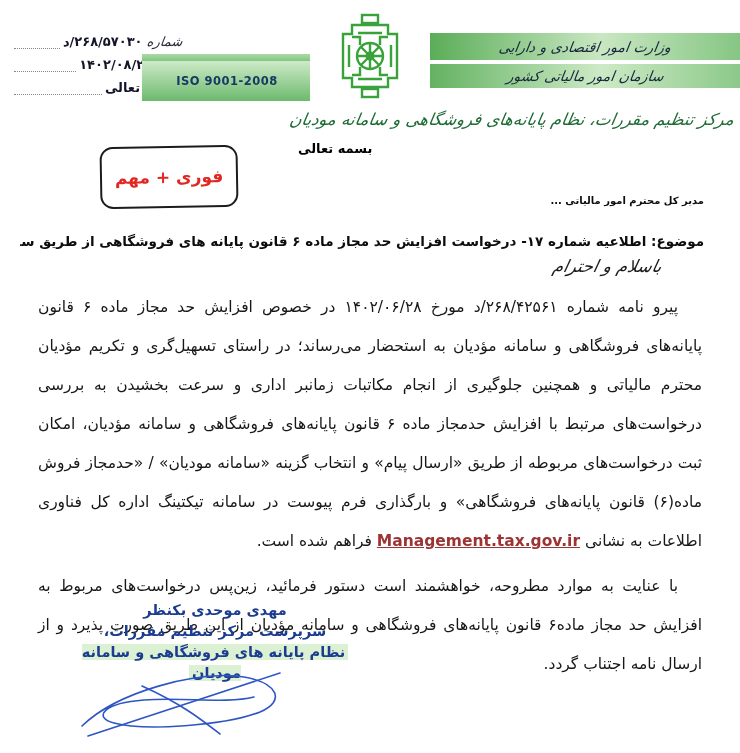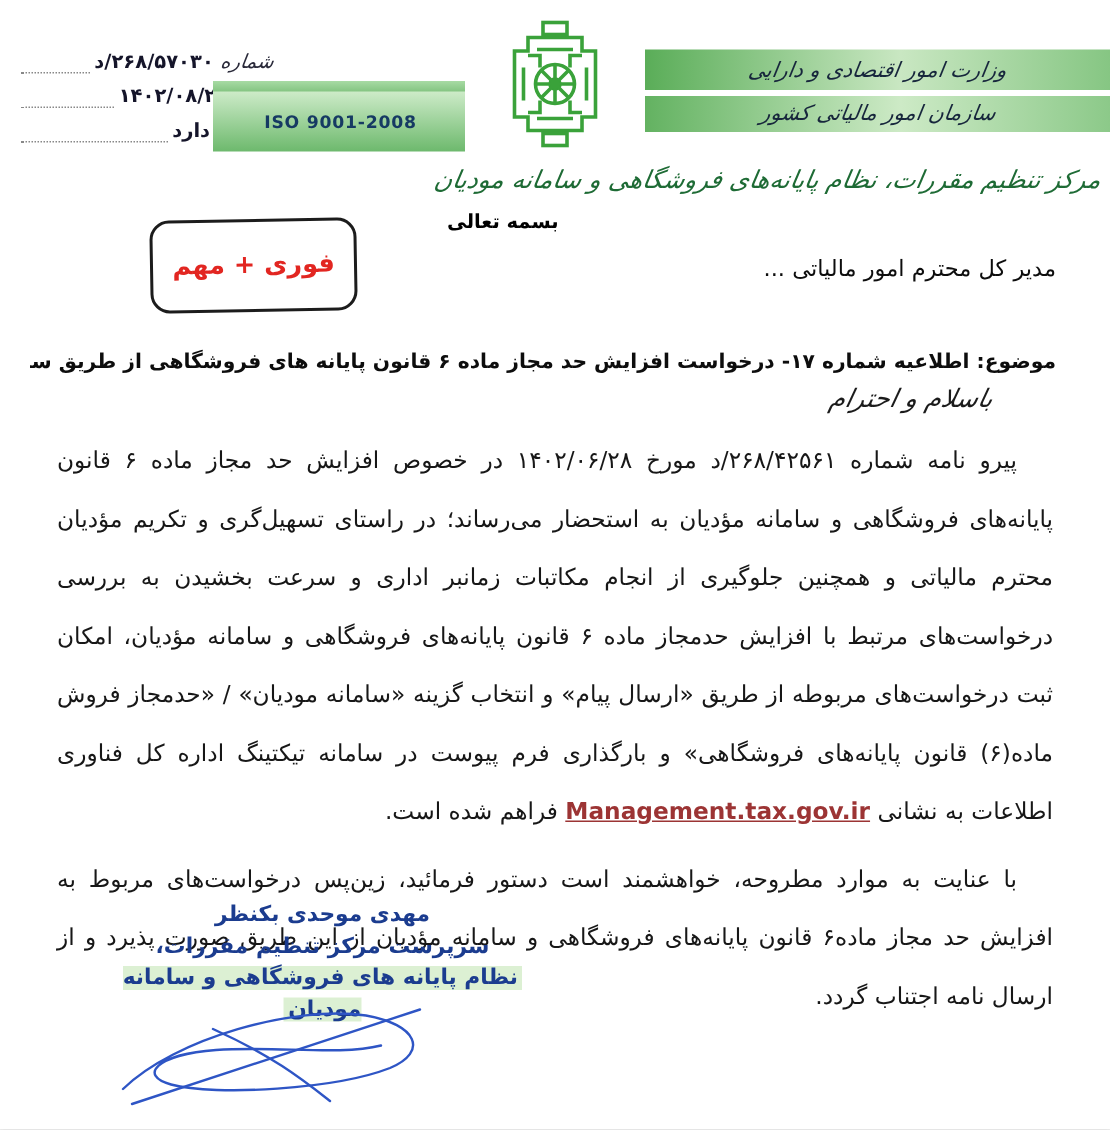--- a/index.html
+++ b/index.html
@@ -26,21 +26,21 @@
   .bar-r1 span,.bar-r2 span{color:#17263c;font-size:14px;white-space:nowrap;}
   
   .logo{position:absolute;left:310px;top:8px;width:120px;height:98px;background:#fff;display:flex;align-items:center;justify-content:center;}
   
   .dept-line{position:absolute;top:110px;right:6px;width:365px;text-align:center;color:#1e6b35;font-size:16.5px;font-style:italic;transform:skewX(-10deg);white-space:nowrap;}
   .besmeh{position:absolute;top:141px;left:298px;font-weight:bold;font-size:13px;color:#000000;}
   
   .stamp{position:absolute;left:100px;top:146px;width:134px;height:58px;border:2px solid #1c1c1c;border-radius:13px;display:flex;align-items:center;justify-content:center;transform:rotate(-1deg);background:#fff;}
   .stamp span{color:#e22621;font-weight:bold;font-size:17px;white-space:nowrap;}
   
-  .recipient{position:absolute;top:170px;right:36px;font-weight:normal;font-size:15px;color:#0d0d0d;}
+  .recipient{position:absolute;top:195px;right:36px;font-weight:bold;font-size:10px;color:#0d0d0d;}
   .subject{position:absolute;top:233px;right:36px;left:20px;font-weight:bold;font-size:13.5px;color:#0d0d0d;white-space:nowrap;overflow:hidden;}
   .salutation{position:absolute;top:256px;right:78px;font-size:17px;font-style:italic;transform:skewX(-12deg);color:#1b1b1b;}
   .body-text{position:absolute;top:288px;right:38px;left:38px;text-align:justify;font-size:15.5px;line-height:39px;color:#171717;}
   .body-text p{margin:0;text-indent:24px;}
   .body-text p + p{margin-top:6px;}
   .doc-link{color:#9c3434;font-weight:bold;text-decoration:underline;direction:ltr;unicode-bidi:embed;}
   
   .sig-block{position:absolute;left:62px;top:600px;width:306px;text-align:center;color:#1b3c8f;font-weight:bold;font-size:14.5px;line-height:21px;}
   .sig-hl{background:rgba(140,205,110,.30);padding:0 3px;}
   .sig-scribble{position:absolute;left:72px;top:664px;width:250px;height:84px;}
@@ -56,21 +56,21 @@
       <span class="meta-value">۲۶۸/۵۷۰۳۰/د</span>
       <span class="leader"></span>
     </div>
     <div class="meta-row">
       <span class="meta-label">تاریخ</span>
       <span class="meta-value">۱۴۰۲/۰۸/۲۱</span>
       <span class="leader"></span>
     </div>
     <div class="meta-row">
       <span class="meta-label">پیوست</span>
-      <span class="meta-value">دارد</span>
+      <span class="meta-value">تعالی</span>
       <span class="leader"></span>
     </div>
   </div>
 
   <div class="bar bar-slogan">
     <span>سال مهار تورم، رشد تولید</span>
   </div>
   <div class="bar bar-iso">
     <span>ISO 9001-2008</span>
   </div>

